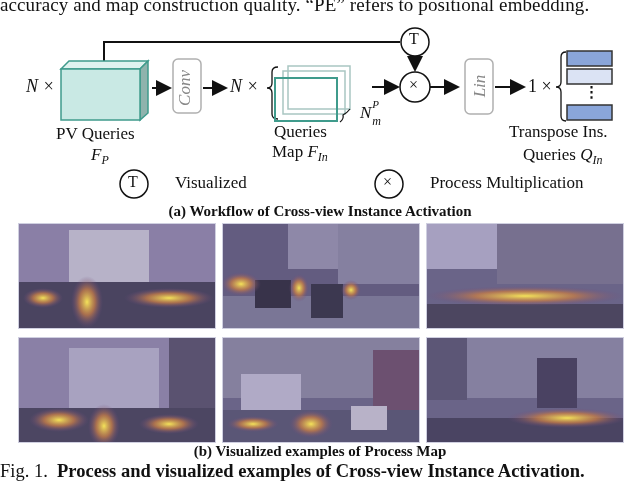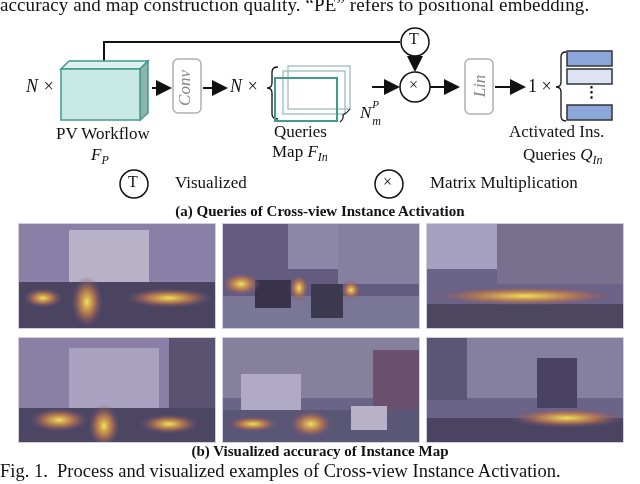--- a/index.html
+++ b/index.html
@@ -3,21 +3,21 @@
   <meta charset="utf-8">
   <style>
     html, body { margin: 0; padding: 0; background: #ffffff; }
     body { width: 640px; height: 484px; position: relative; overflow: hidden; font-family: "Liberation Serif", "DejaVu Serif", serif; color: #111; }
     .abs { position: absolute; }
     .topline { left: 0; top: -6px; width: 650px; font-size: 19px; white-space: nowrap; letter-spacing: 0.1px; }
     .lbl { font-size: 17px; white-space: nowrap; }
     .ital { font-style: italic; }
     .cap-sub { font-weight: bold; font-size: 15px; white-space: nowrap; text-align: center; width: 640px; left: 0; }
     .fig-cap { left: 0; top: 461px; font-size: 18.5px; white-space: nowrap; }
-    .fig-cap b { font-weight: normal; }
+    .fig-cap b { font-weight: bold; }
     .photo { position: absolute; width: 196px; height: 104px; overflow: hidden; border: 1px solid #cfcfe0; }
     .photo svg { display: block; }
   </style>
 </head>
 <body>
 
 <div class="abs topline">accuracy and map construction quality. “PE” refers to positional embedding.</div>
 
 <svg class="abs" style="left:0;top:0" width="640" height="200">
   <defs>
@@ -60,38 +60,38 @@
   <rect x="567" y="69" width="45" height="15" fill="#dbe3f4" stroke="#333" stroke-width="1.5"></rect>
   <rect x="567" y="105" width="45" height="15" fill="#8aa6da" stroke="#333" stroke-width="1.5"></rect>
 
   <circle cx="134" cy="184" r="14" fill="#fff" stroke="#111" stroke-width="1.5"></circle>
   <circle cx="389" cy="184" r="14" fill="#fff" stroke="#111" stroke-width="1.5"></circle>
 </svg>
 
 <div class="abs lbl ital" style="left:26px;top:76px;font-size:18px">N ×</div>
 <div class="abs lbl ital" style="left:176px;top:62px;transform:rotate(-90deg);transform-origin:center;width:50px;height:24px;left:162px;top:76px;text-align:center;color:#888">Conv</div>
 <div class="abs lbl ital" style="left:230px;top:76px;font-size:18px">N ×</div>
-<div class="abs lbl" style="left:56px;top:124px">PV Workflow</div>
+<div class="abs lbl" style="left:56px;top:124px">PV Queries</div>
 <div class="abs lbl ital" style="left:91px;top:145px"><span>F</span><sub style="font-size:12px">P</sub></div>
 <div class="abs lbl" style="left:274px;top:122px">Queries</div>
 <div class="abs lbl" style="left:272px;top:142px"><span>Map</span> <i>F</i><sub style="font-size:12px;font-style:italic">In</sub></div>
 <div class="abs lbl ital" style="left:360px;top:103px"><span>N</span><span style="position:relative;display:inline-block;width:12px;height:10px"><sup style="position:absolute;left:1px;top:-10px;font-size:11px">P</sup><sub style="position:absolute;left:1px;top:6px;font-size:12px">m</sub></span></div>
 <div class="abs lbl" style="left:409px;top:30px;font-size:16px">T</div>
 <div class="abs lbl" style="left:409px;top:76px;font-size:16px">×</div>
 <div class="abs lbl ital" style="left:455px;top:76px;width:50px;text-align:center;transform:rotate(-90deg);color:#888">Lin</div>
 <div class="abs lbl" style="left:528px;top:76px;font-size:18px">1 ×</div>
 <div class="abs lbl" style="left:584px;top:83px;font-size:15px;font-weight:bold">⋮</div>
-<div class="abs lbl" style="left:509px;top:122px">Activated Ins.</div>
+<div class="abs lbl" style="left:509px;top:122px">Transpose Ins.</div>
 <div class="abs lbl" style="left:523px;top:145px"><span>Queries</span> <i>Q</i><sub style="font-size:12px;font-style:italic">In</sub></div>
 <div class="abs lbl" style="left:128px;top:173px;font-size:16px">T</div>
 <div class="abs lbl" style="left:175px;top:173px">Visualized</div>
 <div class="abs lbl" style="left:383px;top:173px;font-size:16px">×</div>
-<div class="abs lbl" style="left:430px;top:173px">Matrix Multiplication</div>
-
-<div class="abs cap-sub" style="top:203px">(a) Queries of Cross-view Instance Activation</div>
+<div class="abs lbl" style="left:430px;top:173px">Process Multiplication</div>
+
+<div class="abs cap-sub" style="top:203px">(a) Workflow of Cross-view Instance Activation</div>
 
 <div class="photo" style="left:18px;top:223px">
   <svg width="196" height="104">
       <defs>
         <radialGradient id="h1">
           <stop offset="0" stop-color="#f3e25a"></stop>
           <stop offset="0.5" stop-color="#c07a4a" stop-opacity="0.8"></stop>
           <stop offset="1" stop-color="#6a4a80" stop-opacity="0"></stop>
         </radialGradient>
       </defs>
@@ -189,14 +189,14 @@
       </defs>
   <rect width="196" height="104" fill="#6a6488"></rect>
       <rect width="196" height="60" fill="#8580a0"></rect>
   <rect x="0" y="0" width="40" height="62" fill="#5c5676"></rect>
       <rect x="110" y="20" width="40" height="50" fill="#4a4262"></rect>
   <rect x="0" y="80" width="196" height="24" fill="#4a4462"></rect>
   <ellipse cx="140" cy="80" rx="60" ry="10" fill="url(#h6)"></ellipse>
     </svg>
 </div>
 
-<div class="abs cap-sub" style="top:443px">(b) Visualized accuracy of Instance Map</div>
+<div class="abs cap-sub" style="top:443px">(b) Visualized examples of Process Map</div>
 <div class="abs fig-cap"><span>Fig. 1.</span>&nbsp; <b>Process and visualized examples of Cross-view Instance Activation.</b></div>
 
 </body></html>

